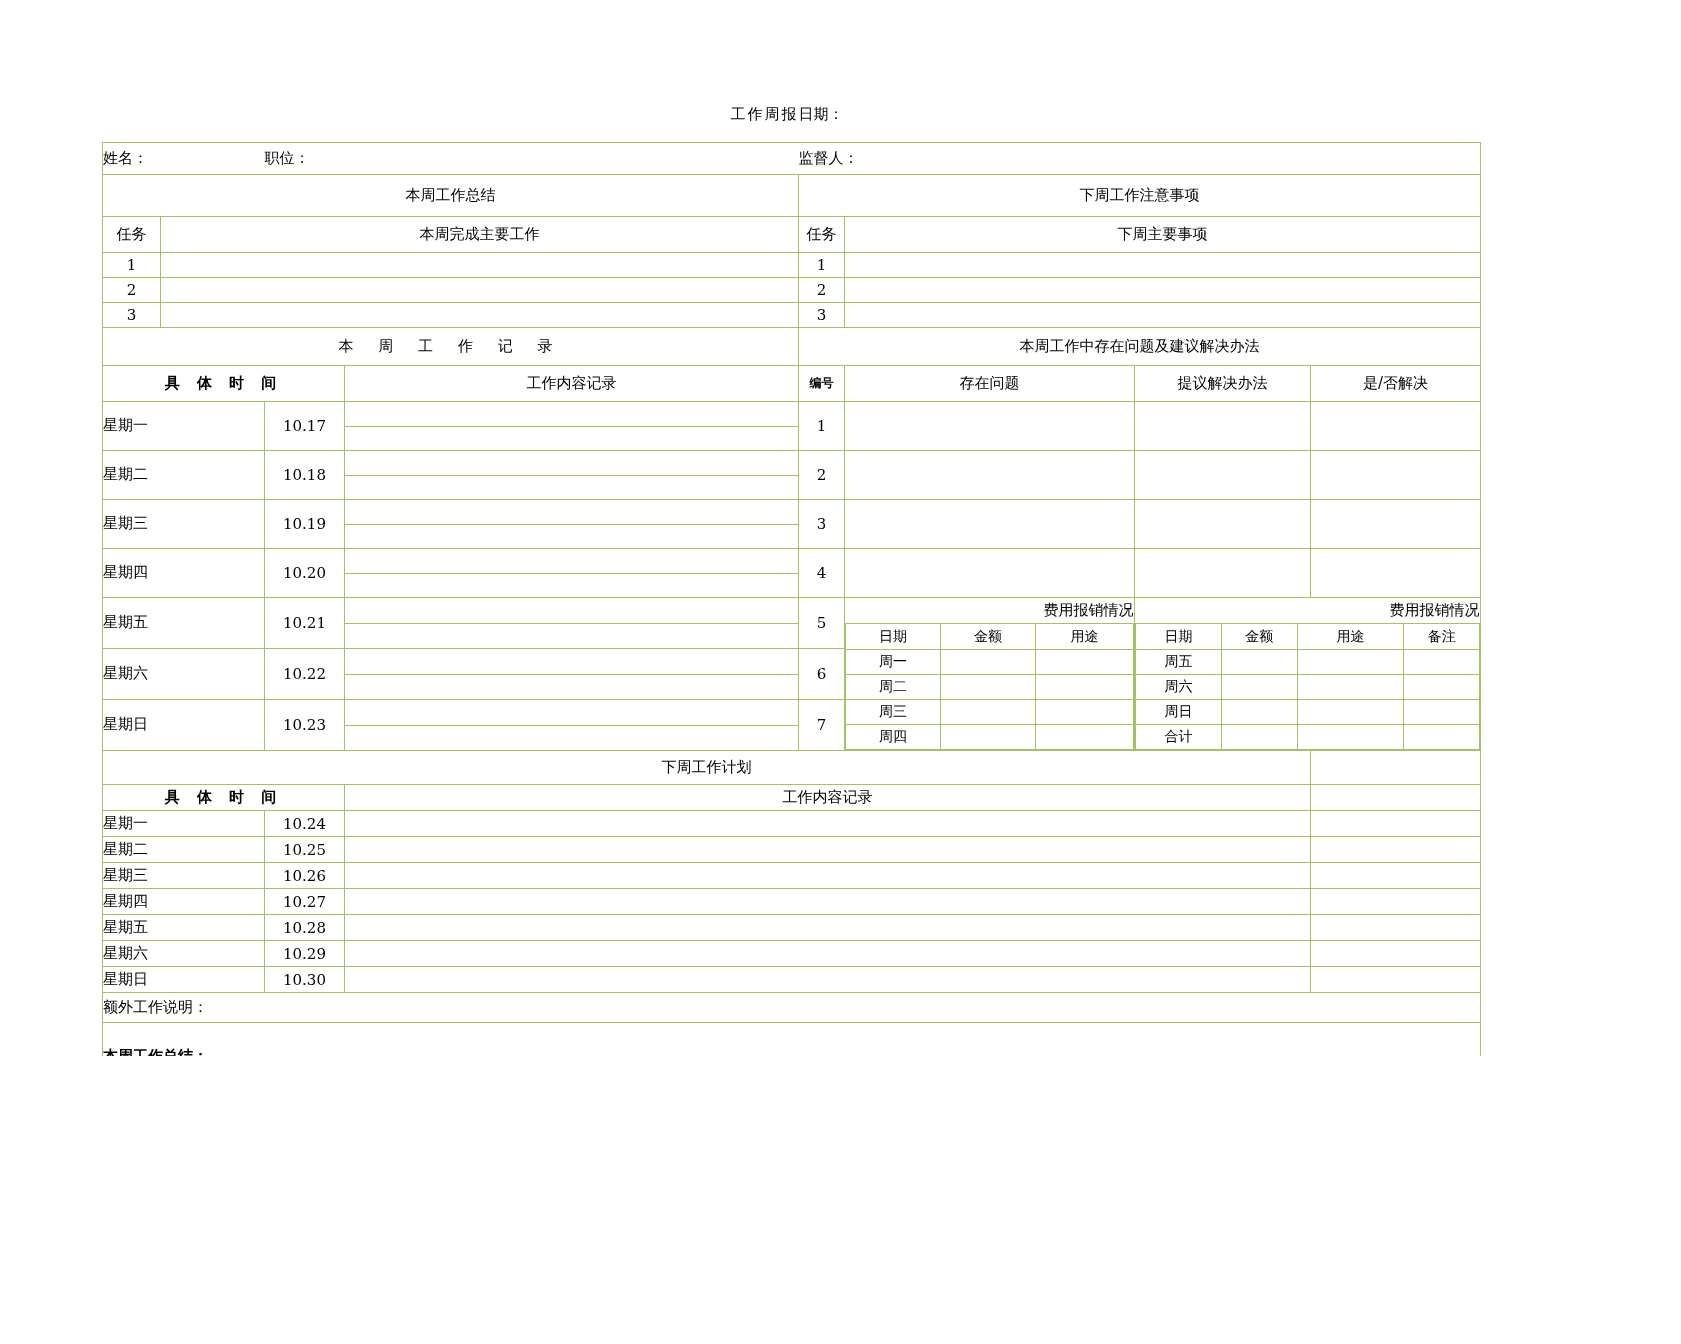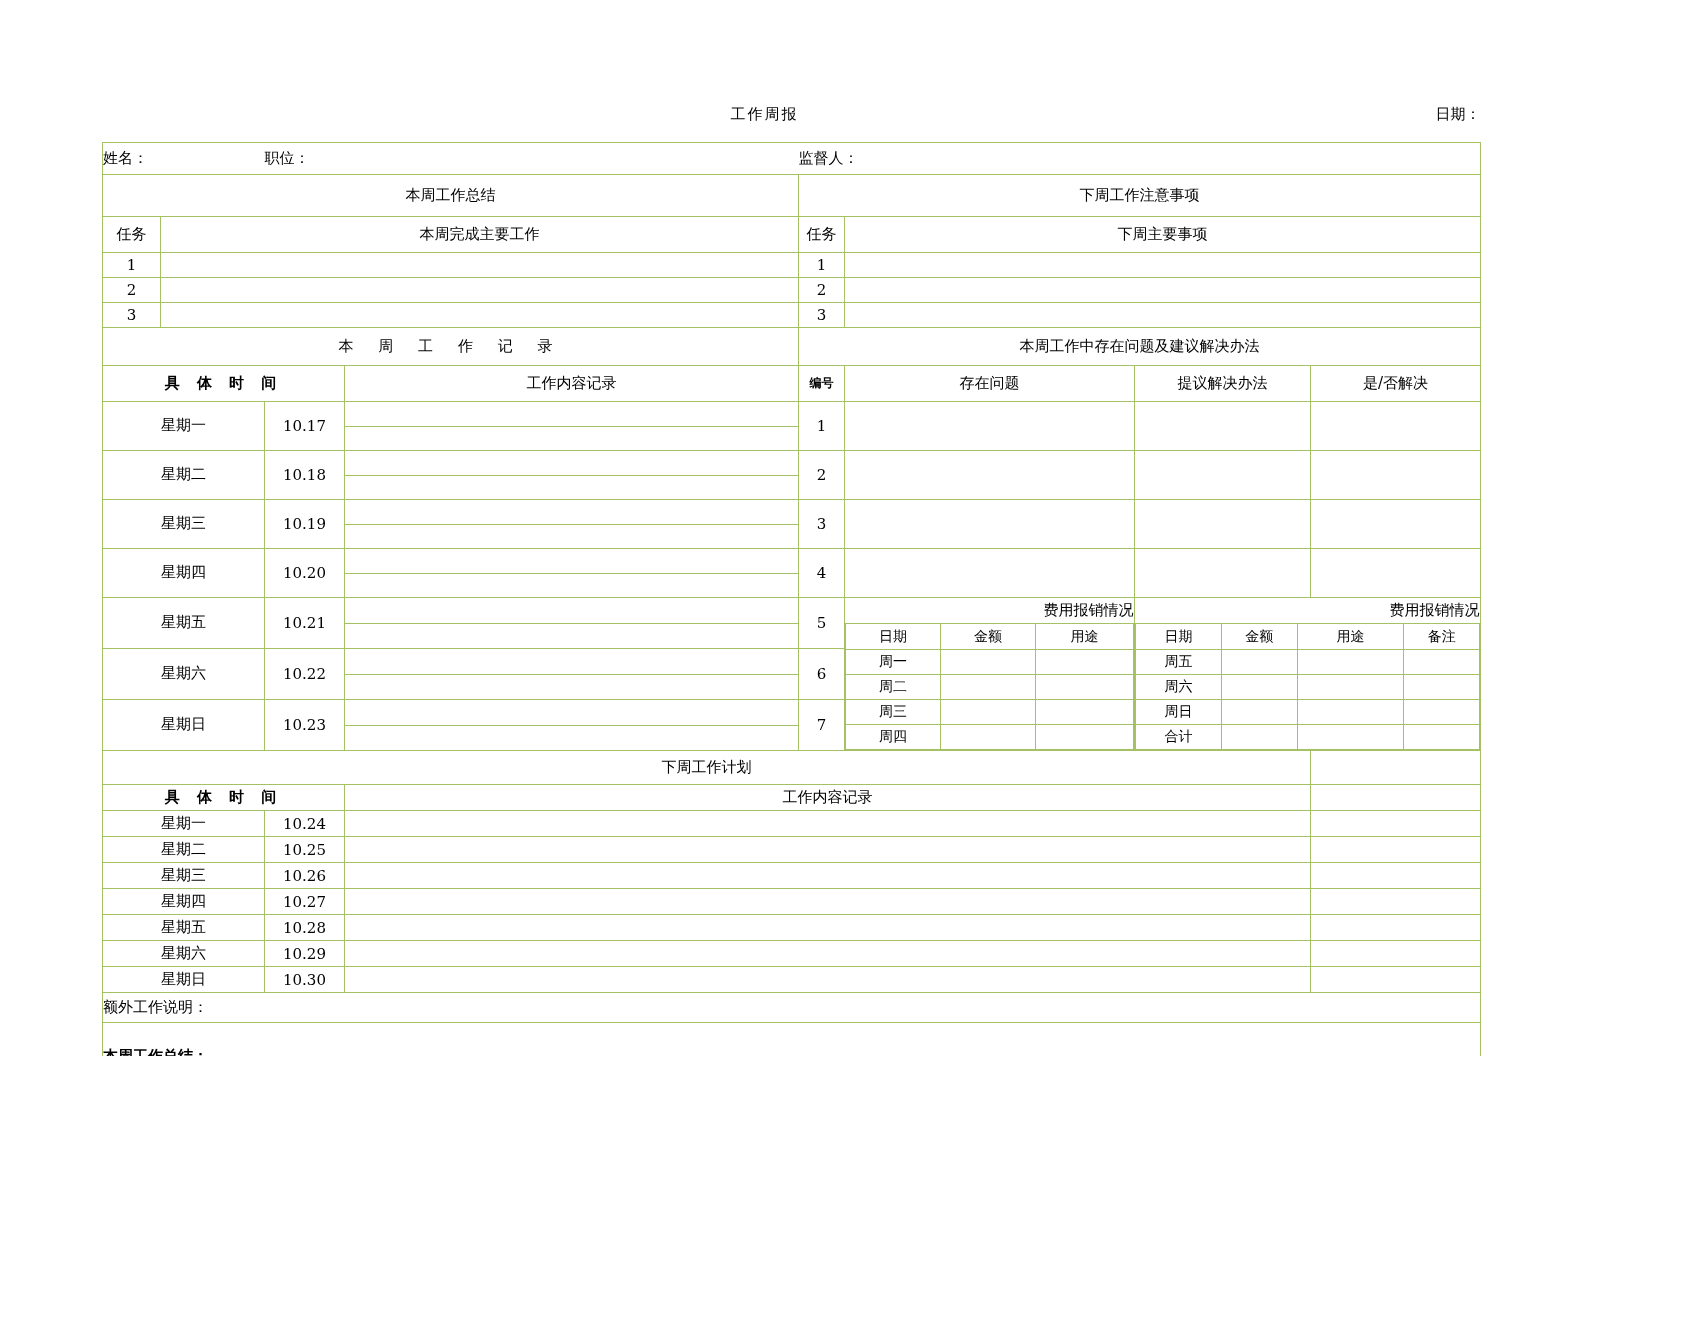--- a/index.html
+++ b/index.html
@@ -18,29 +18,29 @@
   .sheet td{border:1px solid #a4c263;padding:0;vertical-align:middle;
             font-size:15px;color:#000;background:#fff;}
 
   .g-dark{background:#9dc163;}
   .g-mid{background:#d4e2b3;}
   .g-light{background:#d7e4b8;}
   .white{background:#ffffff;}
 
   .title-cell{color:#ffffff;font-size:30px;text-align:right;padding-right:22px;
               letter-spacing:2px;border:none !important;}
-  .date-cell{color:#000;font-size:15px;text-align:right;padding-left:8px;border:none !important;}
+  .date-cell{color:#000;font-size:15px;text-align:left;padding-left:8px;border:none !important;}
   .hdr-green-row td{border:none !important;}
 
   .bigsec{font-size:24px;text-align:center;}
   .bigsec-sp{font-size:24px;text-align:center;letter-spacing:10px;}
   .colhdr{font-size:17px;text-align:center;}
   .colhdr-sp{font-size:17px;text-align:center;letter-spacing:6px;font-weight:bold;}
   .smallnum{font-size:13px;text-align:center;color:#555;font-family:"DejaVu Serif","Liberation Serif",serif;}
-  .dayname{font-size:16px;text-align:center;font-family:Liberation Serif, serif;}
+  .dayname{font-size:16px;text-align:left;font-family:Liberation Serif, serif;}
   .daydate{font-size:16px;text-align:center;font-family:"DejaVu Serif","Liberation Serif",serif;}
   .fieldlbl{font-size:15px;text-align:left;padding-left:6px;}
   .boldlbl{font-size:16px;font-weight:bold;text-align:left;padding-left:6px;}
 
   
   .splitcell{position:relative;}
   .splitcell .inner-line{position:absolute;left:0;right:0;top:50%;height:0;
       border-top:1px solid #a4c263;}
 
   

